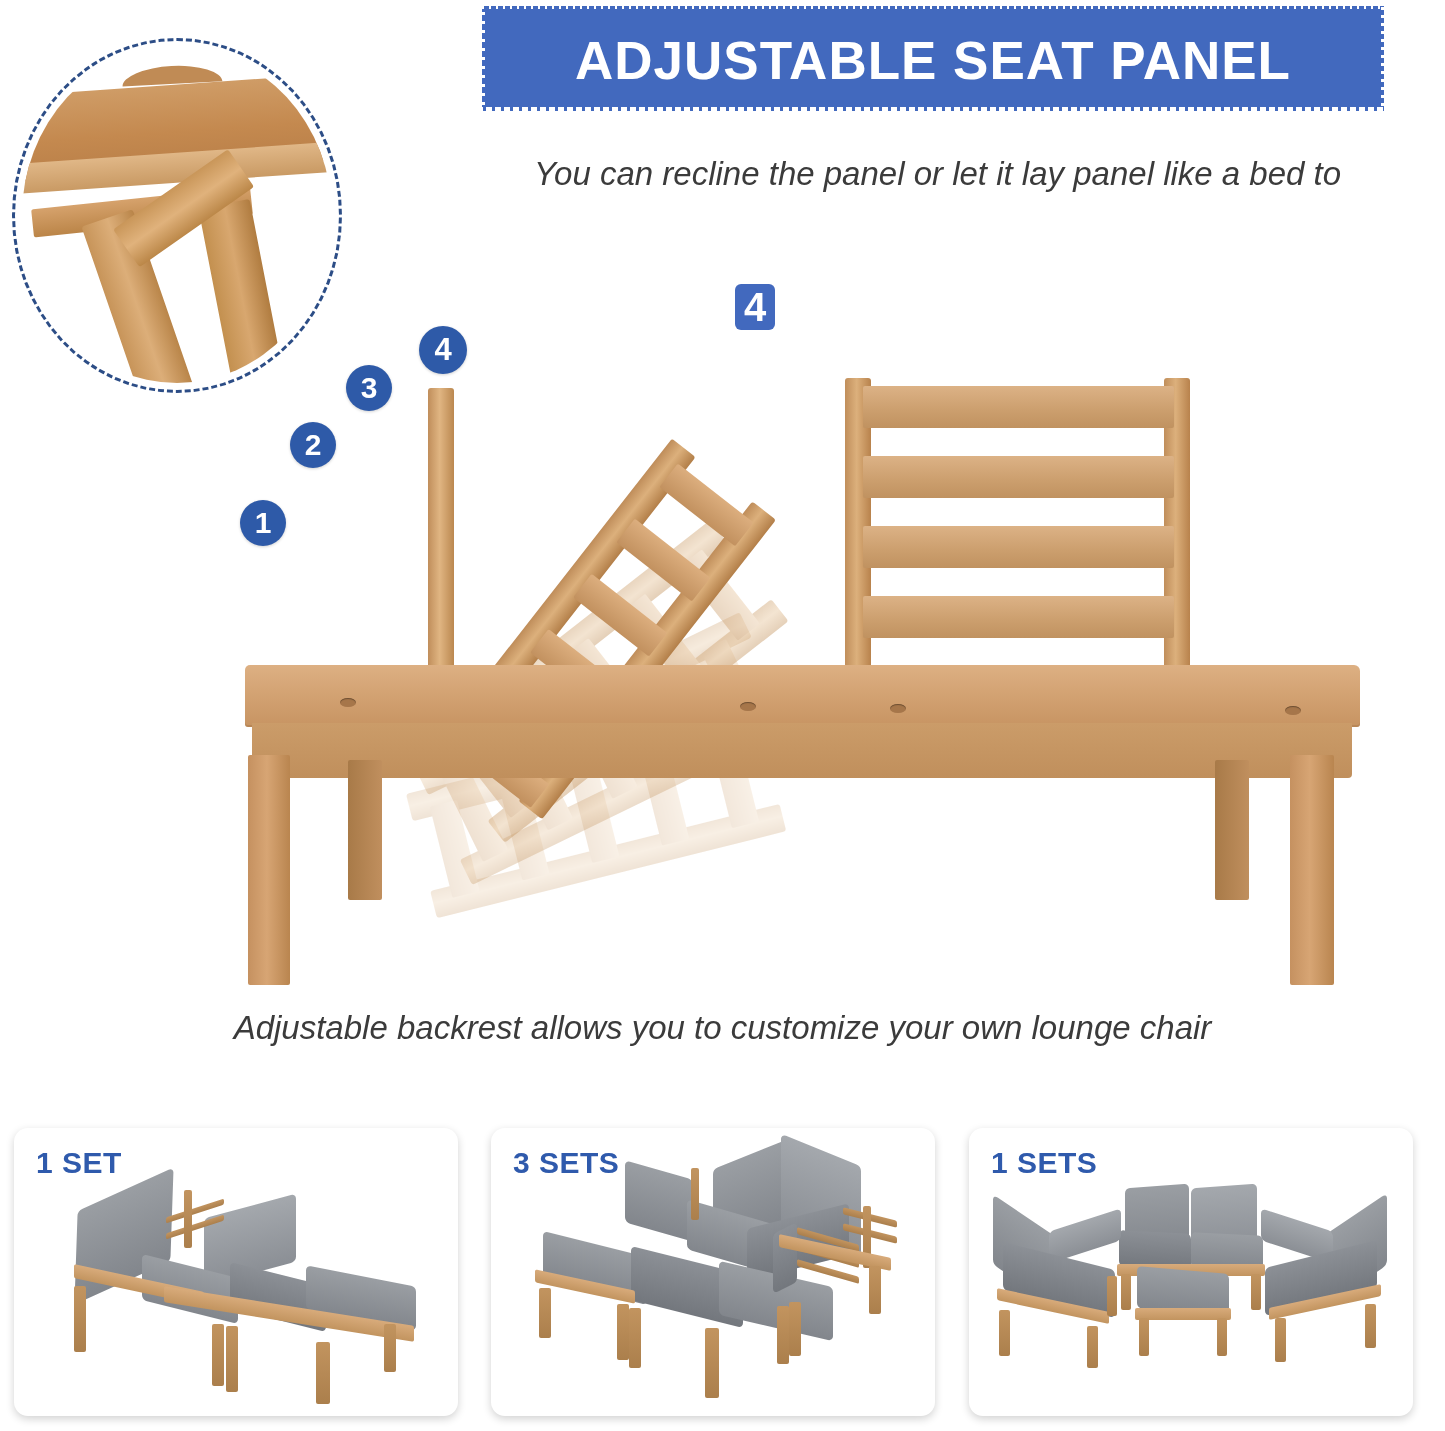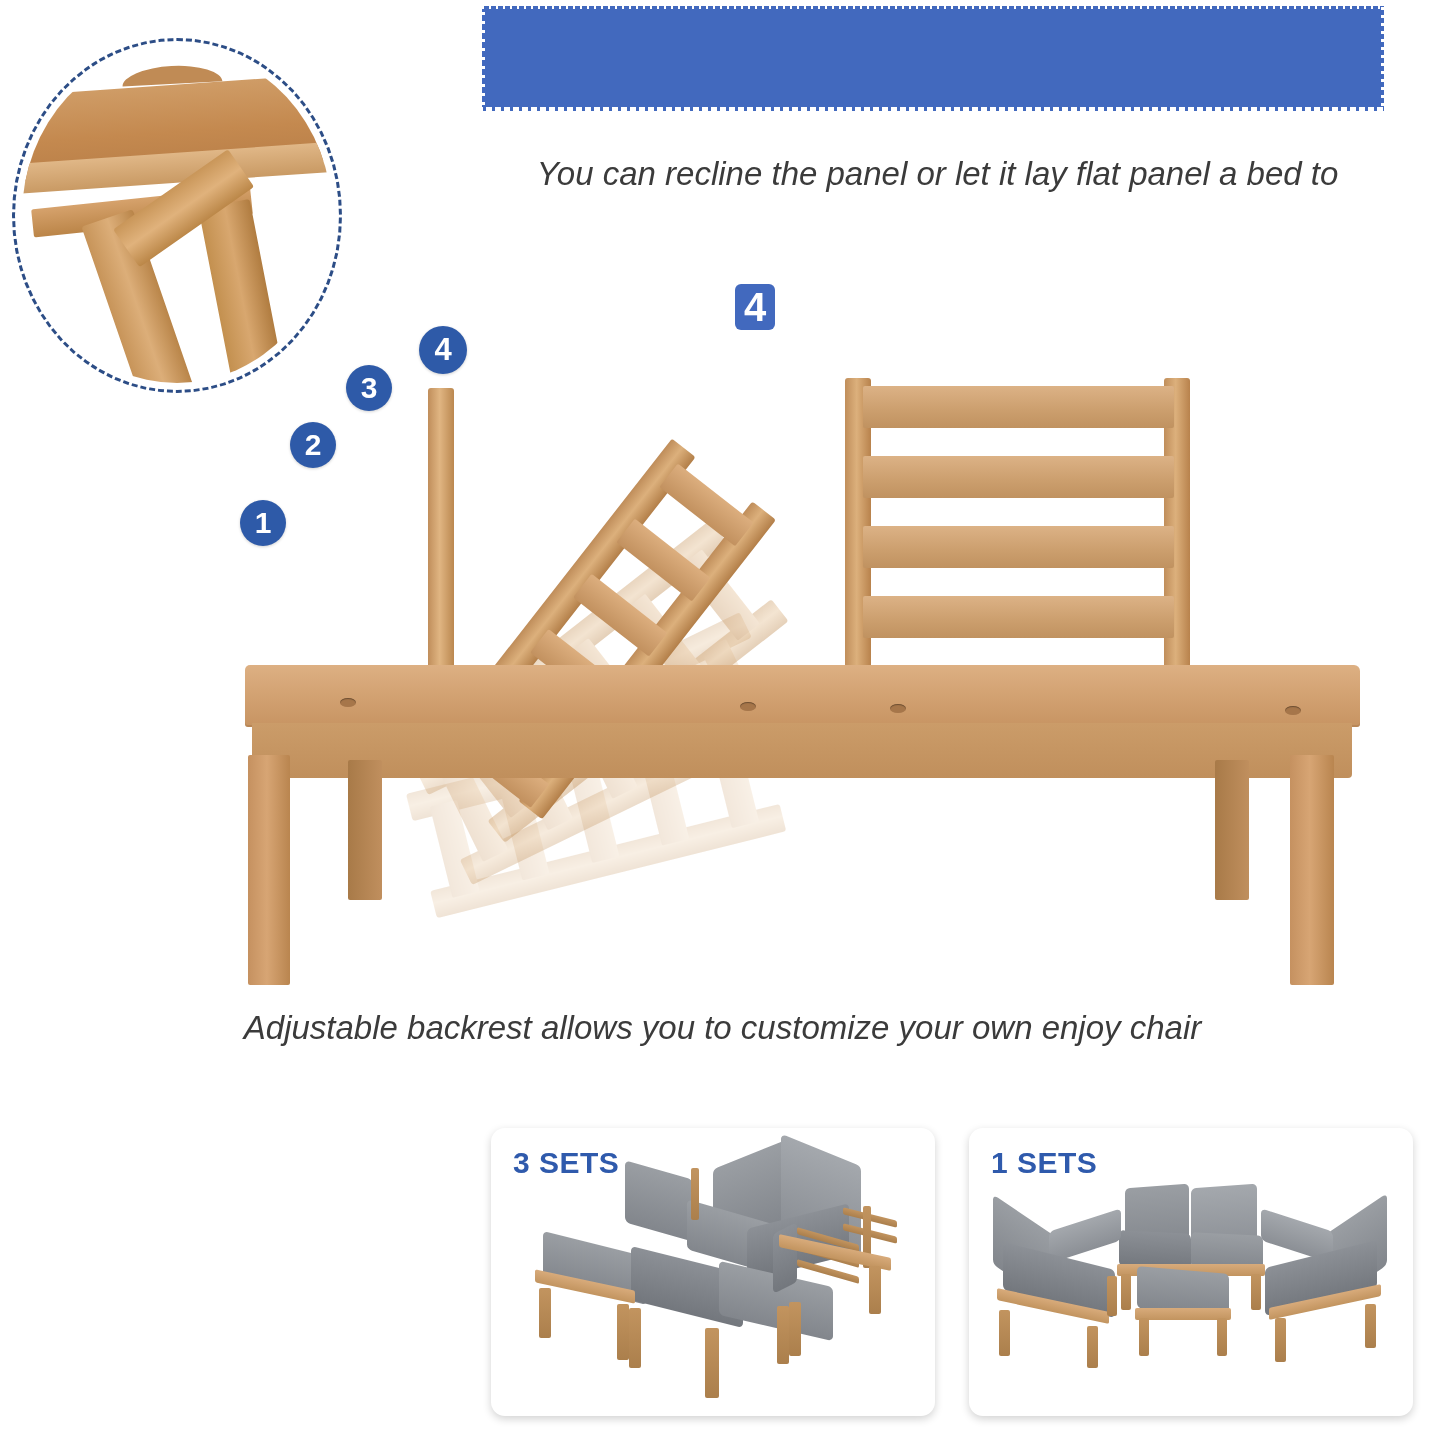--- a/index.html
+++ b/index.html
@@ -283,24 +283,25 @@
 </style>
 </head>
 <body>
 
 <div class="stage">
 
   <div class="banner">
     <div class="rough-top"></div>
     <div class="rough-left"></div>
     <div class="rough-right"></div>
+    <div class="banner-title">ADJUSTABLE SEAT PANEL</div>
   </div>
 
   <div class="subtitle">
-    <div>You can recline the panel or let it lay flat panel a bed to</div>
+    <div>You can recline the panel or let it lay panel like a bed to</div>
   </div>
 
   <div class="positions-row">
     <div class="pos-badge">4</div>
   </div>
 
   <div class="inset">
     <div class="inset-clip">
       <div class="w tiny-arc"></div>
       <div class="w top-rail"></div>
@@ -392,25 +393,50 @@
     <div class="peg" style="left:510px;top:372px;"></div>
     <div class="peg" style="left:660px;top:374px;"></div>
     <div class="peg" style="left:1055px;top:376px;"></div>
     <div class="leg leg-bl"></div>
     <div class="leg leg-br"></div>
     <div class="leg leg-fl"></div>
     <div class="leg leg-fr"></div>
   </div>
 
   <div class="caption">
-    <div>Adjustable backrest allows you to customize your own enjoy chair</div>
+    <div>Adjustable backrest allows you to customize your own lounge chair</div>
   </div>
 
   <div class="cards">
 
+    <div class="card card1">
+      <div class="card-label">1 SET</div>
+      <div class="card-art">
+
+        <div class="cush" style="left:62px;top:62px;width:96px;height:92px;transform:skewY(-26deg) rotate(2deg);"></div>
+
+        <div class="cush cush-l" style="left:190px;top:78px;width:92px;height:68px;transform:skewY(-15deg);"></div>
+
+        <div class="wood-d" style="left:152px;top:80px;width:58px;height:6px;transform:skewY(-18deg);"></div>
+        <div class="wood-d" style="left:152px;top:96px;width:58px;height:6px;transform:skewY(-18deg);"></div>
+        <div class="wood-d" style="left:170px;top:62px;width:8px;height:58px;"></div>
+
+        <div class="cush" style="left:128px;top:138px;width:96px;height:46px;transform:skewY(14deg);"></div>
+        <div class="cush cush-d" style="left:216px;top:146px;width:96px;height:46px;transform:skewY(14deg);"></div>
+        <div class="cush" style="left:292px;top:148px;width:110px;height:44px;transform:skewY(11deg);"></div>
+
+        <div class="wood" style="left:60px;top:150px;width:130px;height:14px;transform:skewY(12deg);"></div>
+        <div class="wood" style="left:150px;top:178px;width:250px;height:16px;transform:skewY(9deg);"></div>
+        <div class="wood-d" style="left:60px;top:158px;width:12px;height:66px;"></div>
+        <div class="wood-d" style="left:198px;top:196px;width:12px;height:62px;"></div>
+        <div class="wood-d" style="left:212px;top:198px;width:12px;height:66px;"></div>
+        <div class="wood-d" style="left:302px;top:214px;width:14px;height:62px;"></div>
+        <div class="wood-d" style="left:370px;top:196px;width:12px;height:48px;"></div>
+      </div>
+    </div>
 
     <div class="card card2">
       <div class="card-label">3 SETS</div>
       <div class="card-art">
 
         <div class="cush" style="left:222px;top:26px;width:76px;height:84px;transform:skewY(-22deg);"></div>
         <div class="cush cush-l" style="left:290px;top:22px;width:80px;height:92px;transform:skewY(22deg);"></div>
         <div class="cush" style="left:134px;top:42px;width:68px;height:62px;transform:skewY(16deg);"></div>
 
         <div class="cush" style="left:196px;top:86px;width:102px;height:50px;transform:skewY(16deg);"></div>

